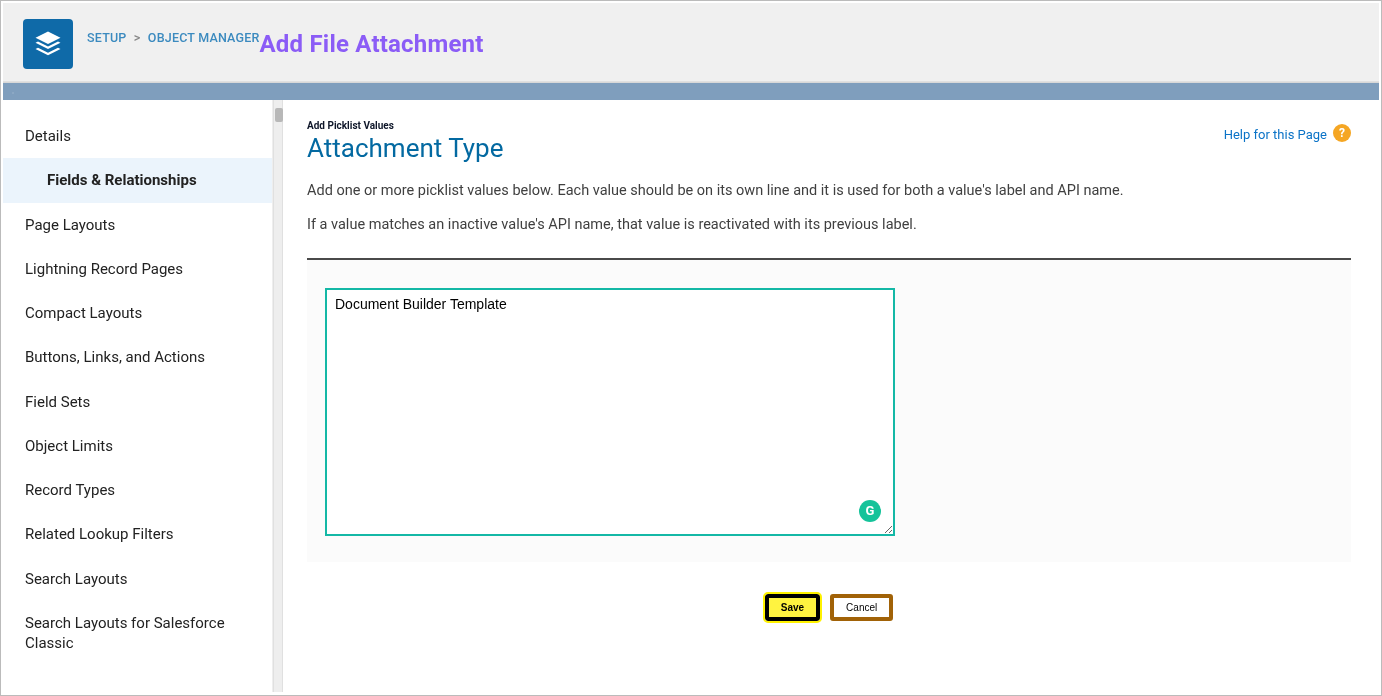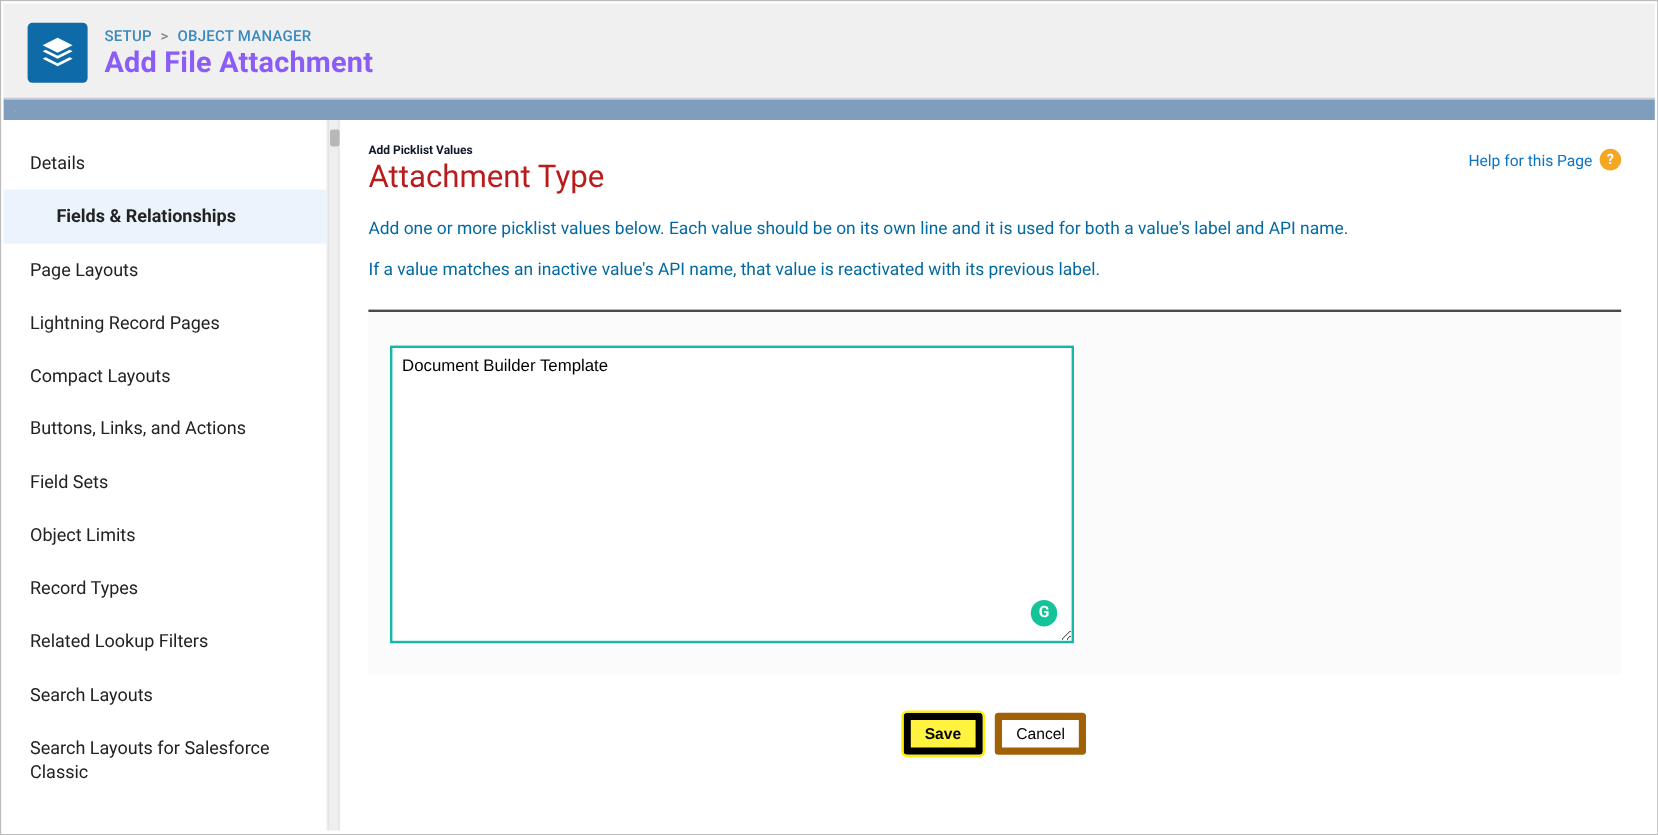--- a/index.html
+++ b/index.html
@@ -28,21 +28,21 @@
       width: 50px;
       height: 50px;
       background: #0f6aa8;
       border-radius: 4px;
       display: flex;
       align-items: center;
       justify-content: center;
       margin-right: 14px;
     }
     .header-icon svg { width: 30px; height: 30px; }
-    .header-text { display: flex; flex-direction: column; }
+    .header-text { display: flex; flex-direction: row; }
     .breadcrumb {
       font-size: 12.5px;
       color: #3b8abf;
       font-weight: 500;
       letter-spacing: 0.2px;
     }
     .breadcrumb .sep { color: #888; margin: 0 4px; }
     .page-title {
       font-size: 24px;
       font-weight: 700;
@@ -106,21 +106,21 @@
       align-items: flex-start;
     }
     .section-pretitle {
       font-size: 10px;
       font-weight: 700;
       color: #0f172a;
       margin-bottom: 2px;
     }
     .section-title {
       font-size: 26px;
-      color: #b91c1c;
+      color: #0369a1;
       font-weight: 400;
       margin-bottom: 18px;
     }
     .help-link {
       font-size: 13px;
       color: #0b73c7;
       display: inline-flex;
       align-items: flex-end;
       gap: 6px;
       text-decoration: none;
@@ -133,21 +133,21 @@
       background: #f5a623;
       display: inline-flex;
       align-items: center;
       justify-content: center;
       color: #fff;
       font-size: 12px;
       font-weight: 700;
     }
     .desc p {
       font-size: 14.5px;
-      color: #0369a1;
+      color: #404040;
       margin-bottom: 14px;
       line-height: 1.4;
     }
     .form-box {
       margin-top: 22px;
       border-top: 2px solid #4a4a4a;
       background: #fbfbfb;
       padding: 28px 18px 22px 18px;
     }
     .textarea-wrap { position: relative; display: inline-block; }
@@ -179,22 +179,22 @@
     }
     .button-row {
       margin-top: 22px;
       display: flex;
       justify-content: center;
       gap: 10px;
       padding-top: 10px;
     }
     .btn {
       padding: 4px 12px;
-      font-size: 13px;
-      border: 6px solid #a16207;
+      font-size: 10px;
+      border: 4px solid #a16207;
       border-radius: 3px;
       background: #fff;
       cursor: pointer;
     }
     .btn.save {
       background: #fff340;
       border-color: #000;
       outline: 2px solid #fff200;
       font-weight: 700;
     }

